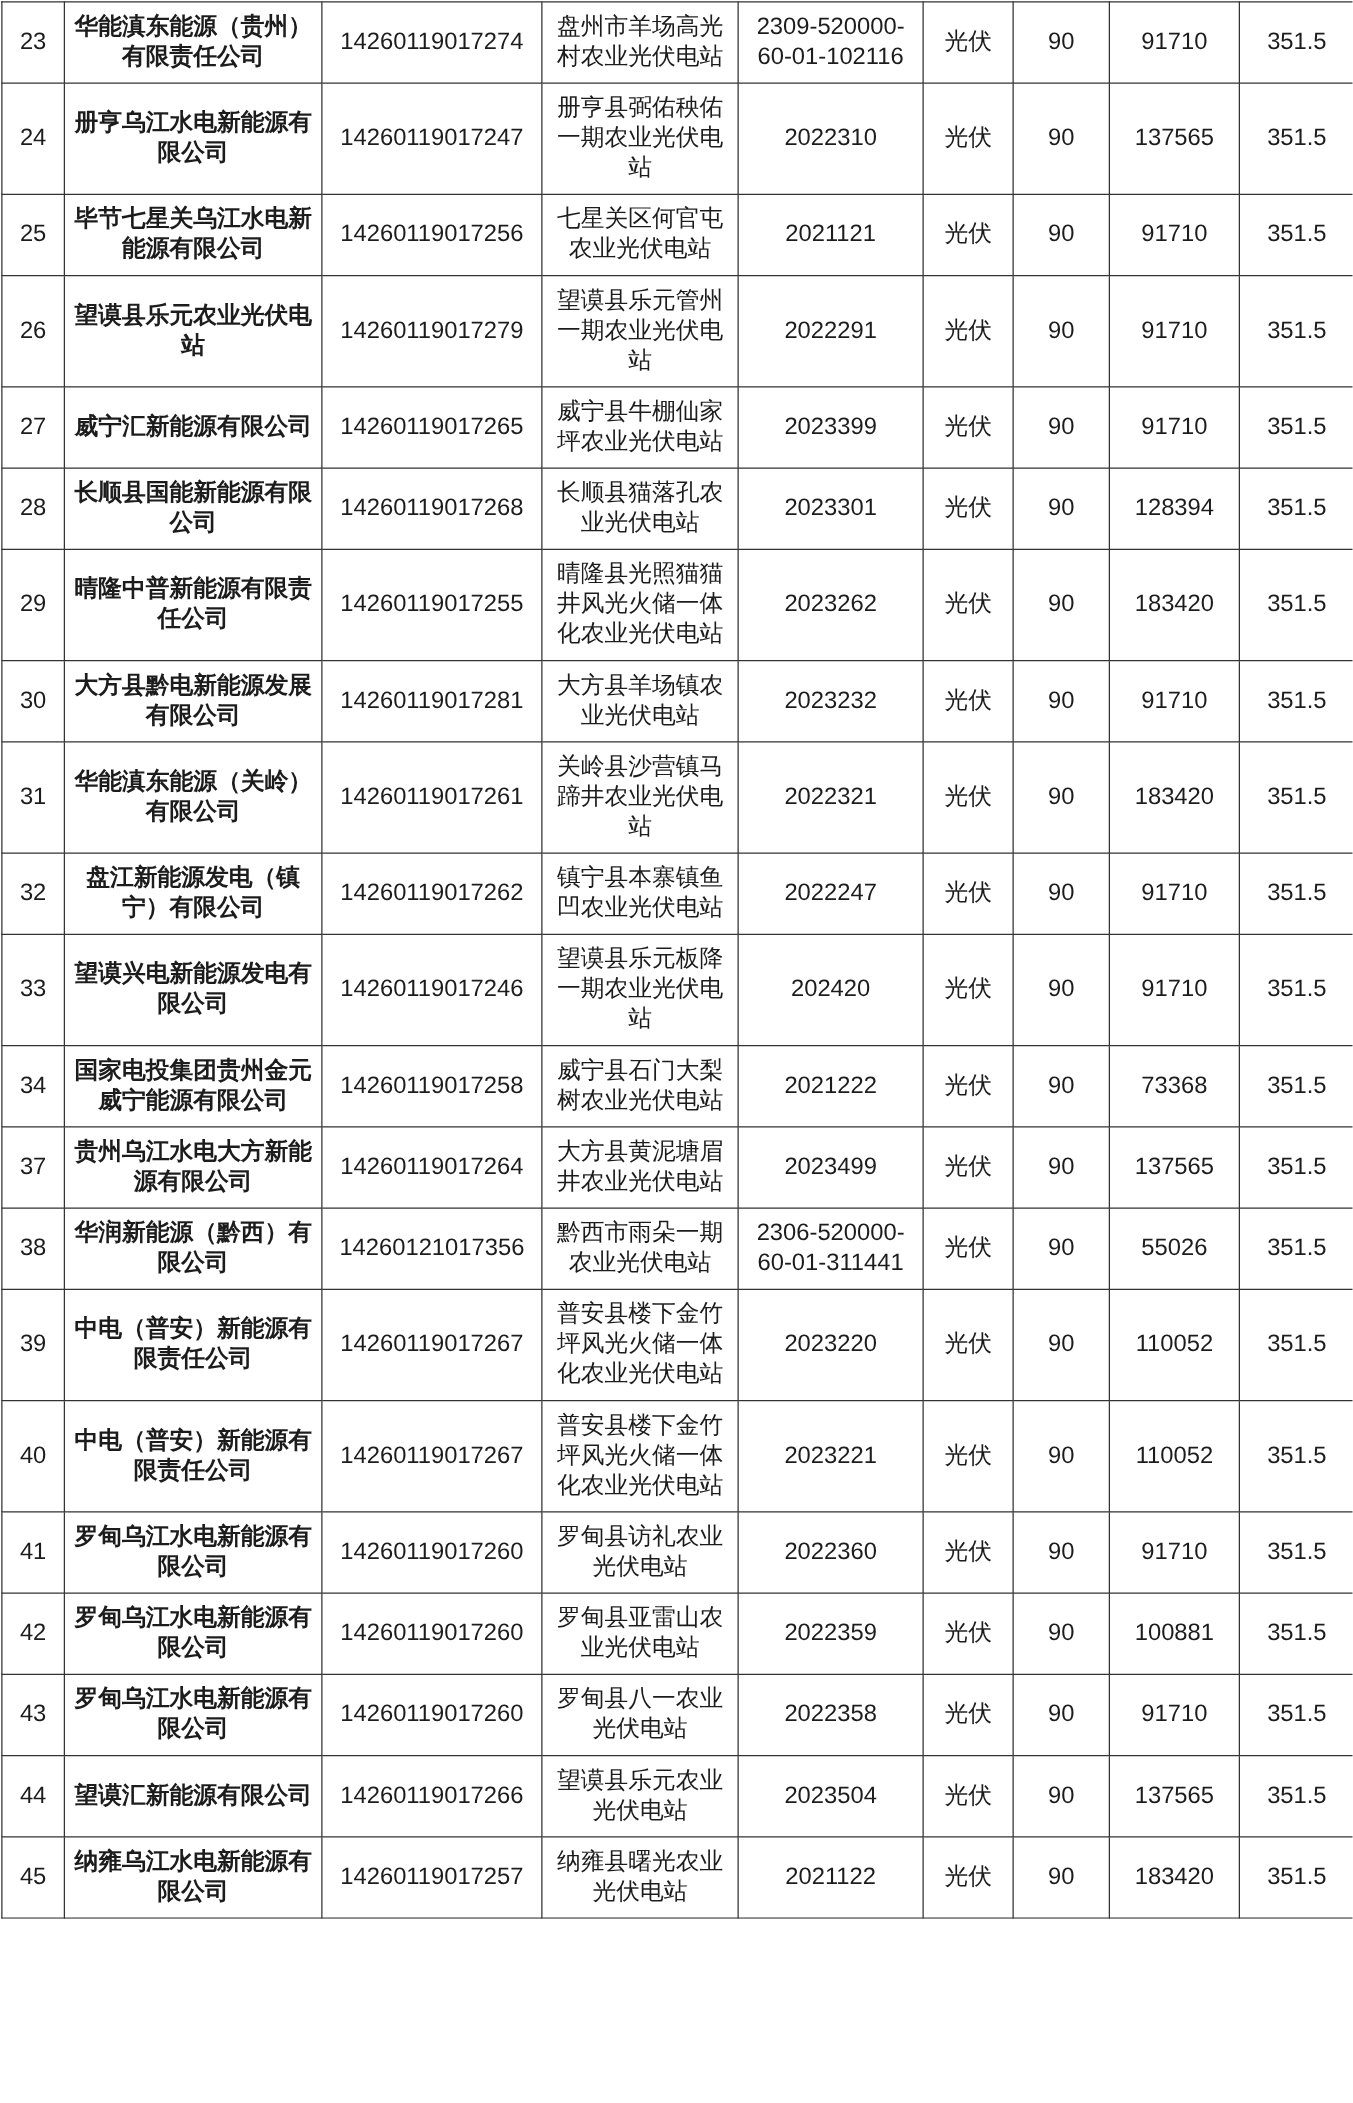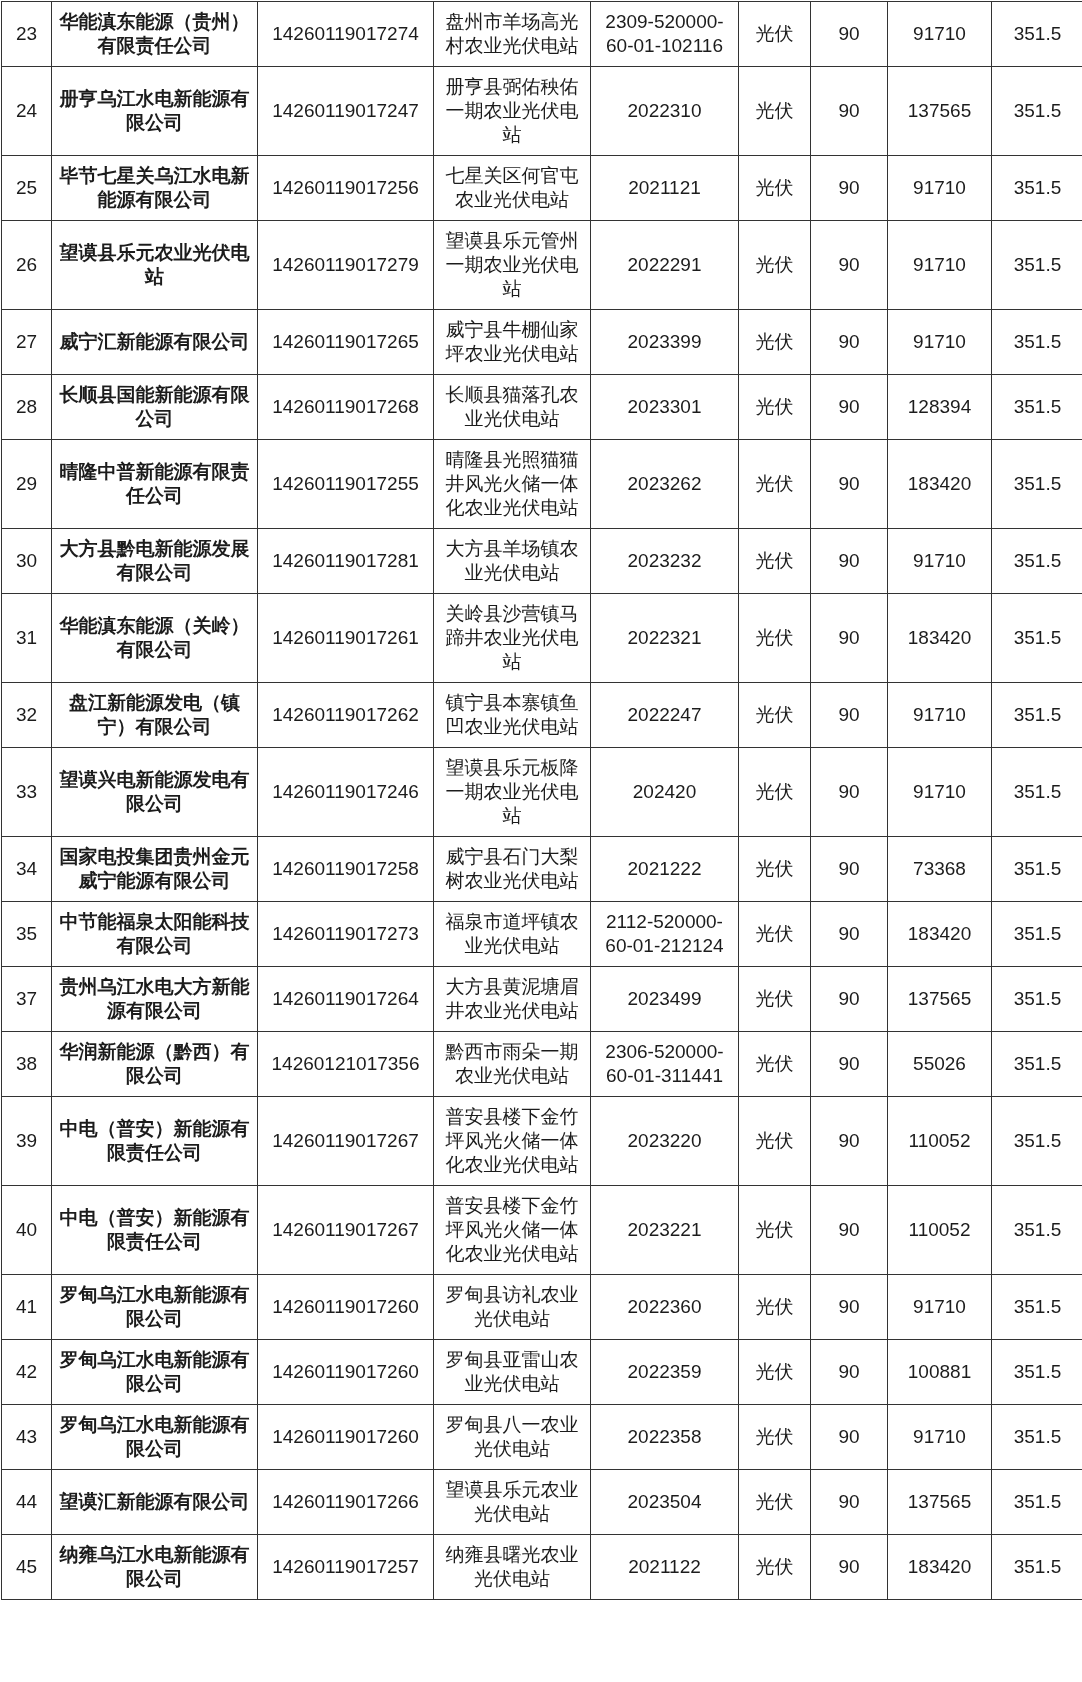--- a/index.html
+++ b/index.html
@@ -180,31 +180,20 @@
     <td class="col-company">国家电投集团贵州金元威宁能源有限公司</td>
     <td class="col-code">14260119017258</td>
     <td class="col-station">威宁县石门大梨树农业光伏电站</td>
     <td class="col-project">2021222</td>
     <td class="col-type">光伏</td>
     <td class="col-v90">90</td>
     <td class="col-amount">73368</td>
     <td class="col-rate">351.5</td>
   </tr>
         <tr>
-    <td class="col-seq">35</td>
-    <td class="col-company">中节能福泉太阳能科技有限公司</td>
-    <td class="col-code">14260119017273</td>
-    <td class="col-station">福泉市道坪镇农业光伏电站</td>
-    <td class="col-project">2112-520000-60-01-212124</td>
-    <td class="col-type">光伏</td>
-    <td class="col-v90">90</td>
-    <td class="col-amount">183420</td>
-    <td class="col-rate">351.5</td>
-  </tr>
-        <tr>
     <td class="col-seq">37</td>
     <td class="col-company">贵州乌江水电大方新能源有限公司</td>
     <td class="col-code">14260119017264</td>
     <td class="col-station">大方县黄泥塘眉井农业光伏电站</td>
     <td class="col-project">2023499</td>
     <td class="col-type">光伏</td>
     <td class="col-v90">90</td>
     <td class="col-amount">137565</td>
     <td class="col-rate">351.5</td>
   </tr>

